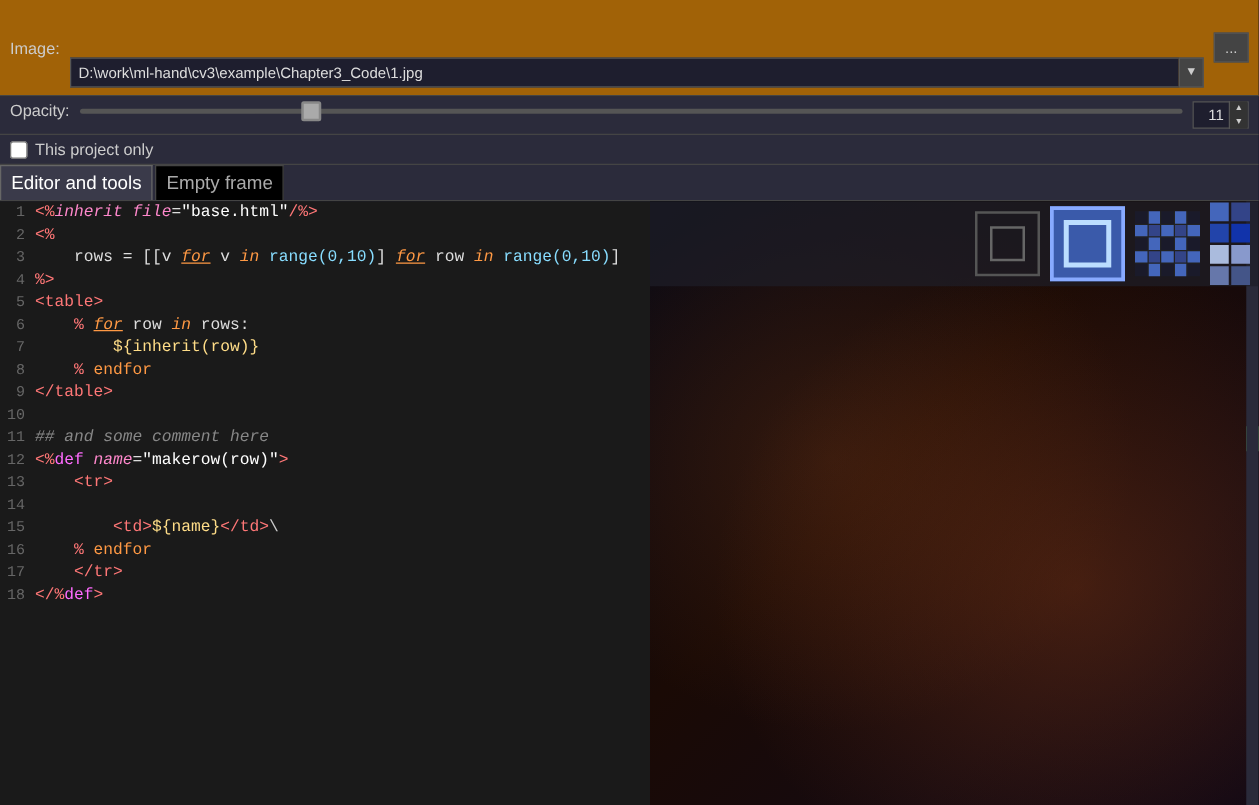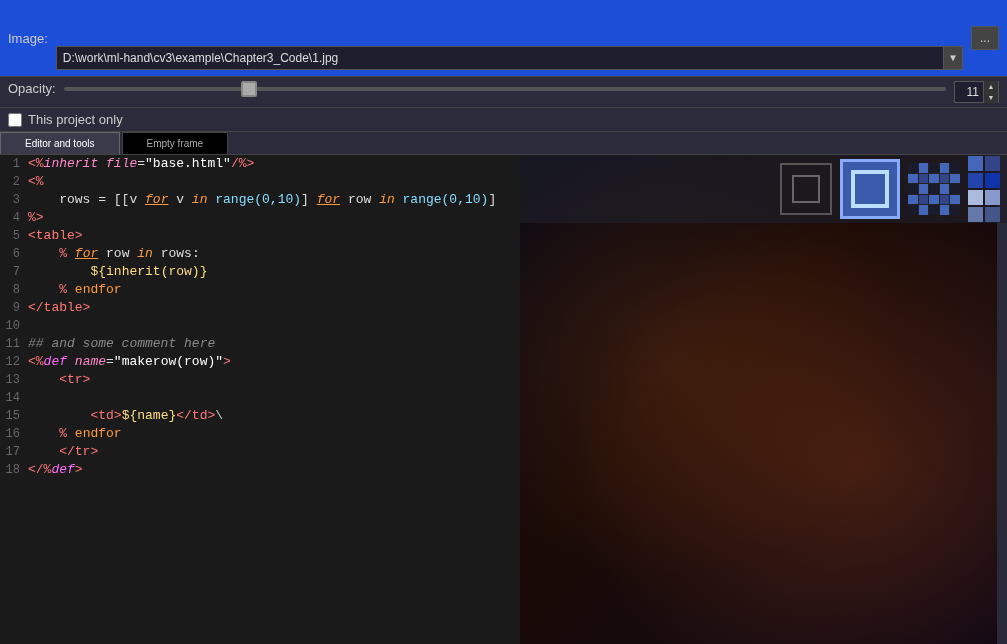--- a/index.html
+++ b/index.html
@@ -7,21 +7,21 @@
       width: 1007px;
       height: 644px;
       background: #1a1a2e;
       font-family: 'Courier New', monospace;
       overflow: hidden;
       position: relative;
     }
 
     
     .top-bar {
-      background: #1d4ed8;
+      background: #a16207;
       padding: 6px 8px;
       display: flex;
       align-items: center;
       gap: 8px;
       border-bottom: 1px solid #444;
     }
     .image-label {
       color: #ccc;
       font-family: Arial, sans-serif;
       font-size: 13px;
@@ -165,23 +165,23 @@
 
     
     .tabs-row {
       background: #2b2b3b;
       display: flex;
       align-items: flex-end;
       padding: 0 0 0 0;
       border-bottom: 1px solid #444;
     }
     .tab {
-      padding: 5px 24px;
-      font-family: Arial, sans-serif;
-      font-size: 10px;
+      padding: 5px 8px;
+      font-family: Arial, sans-serif;
+      font-size: 15px;
       cursor: pointer;
       border: 1px solid #555;
       border-bottom: none;
       margin-right: 2px;
     }
     .tab.active {
       background: #3a3a4a;
       color: #fff;
       border-color: #666;
     }
@@ -231,21 +231,21 @@
     }
 
     .line-content {
       color: #ddd;
       white-space: pre;
       font-size: 13px;
     }
     .kw-for { color: #ff9944; font-style: italic; text-decoration: underline; }
     .kw-in { color: #ff9944; font-style: italic; }
     .kw-range { color: #88ddff; }
-    .kw-def { color: #ff6bff; font-style: italic; }
+    .kw-def { color: #ff6bff; }
     .kw-endfor { color: #ff9944; }
     .kw-var { color: #ffdd88; }
     .kw-comment { color: #888; font-style: italic; }
 
     
     .right-panel {
       flex: 1;
       position: relative;
       background: #111;
       overflow: hidden;

